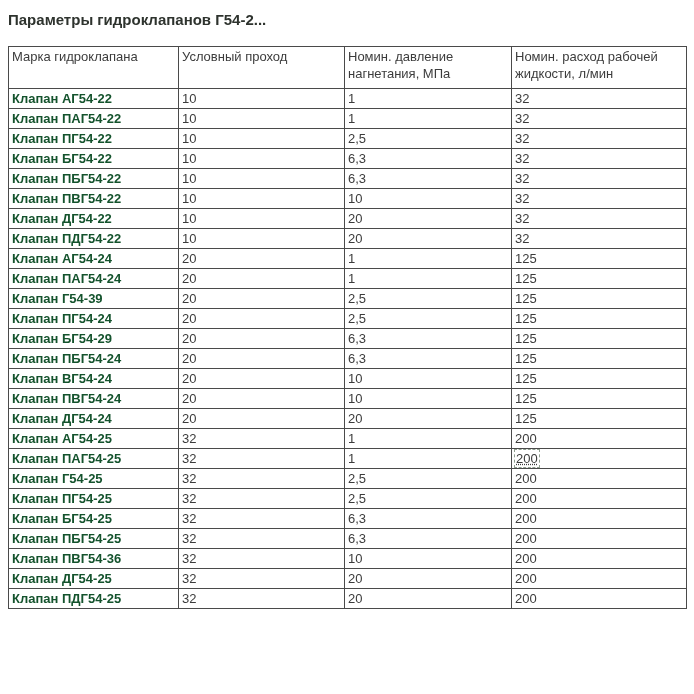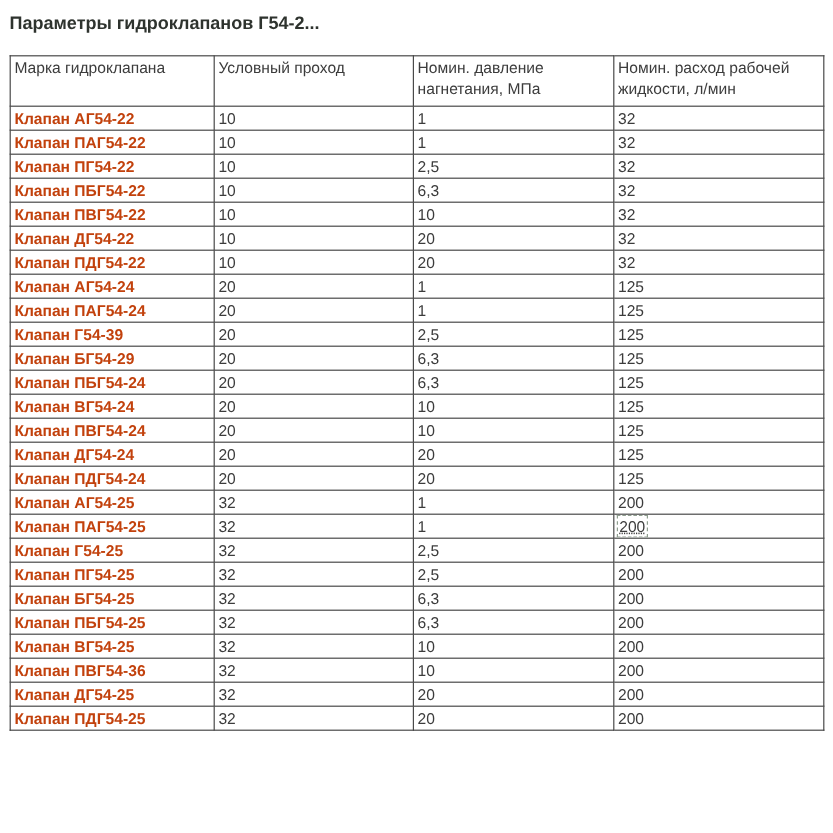--- a/index.html
+++ b/index.html
@@ -46,21 +46,21 @@
   }
   table.params th {
     font-weight: normal;
     height: 40px;
   }
   table.params td {
     height: 18px;
   }
   table.params td.valve-name {
     font-weight: bold;
-    color: #c2410c;
+    color: #14532d;
   }
   .selected-value {
     display: inline-block;
     text-decoration: underline;
     text-decoration-style: dotted;
     outline: 1px dashed #8f9e8f;
     outline-offset: 0px;
     padding: 0 1px;
   }
 </style>
@@ -98,20 +98,26 @@
           <td>1</td>
           <td>32</td>
         </tr>
         <tr>
           <td class="valve-name">Клапан ПГ54-22</td>
           <td>10</td>
           <td>2,5</td>
           <td>32</td>
         </tr>
         <tr>
+          <td class="valve-name">Клапан БГ54-22</td>
+          <td>10</td>
+          <td>6,3</td>
+          <td>32</td>
+        </tr>
+        <tr>
           <td class="valve-name">Клапан ПБГ54-22</td>
           <td>10</td>
           <td>6,3</td>
           <td>32</td>
         </tr>
         <tr>
           <td class="valve-name">Клапан ПВГ54-22</td>
           <td>10</td>
           <td>10</td>
           <td>32</td>
@@ -140,20 +146,26 @@
           <td>1</td>
           <td>125</td>
         </tr>
         <tr>
           <td class="valve-name">Клапан Г54-39</td>
           <td>20</td>
           <td>2,5</td>
           <td>125</td>
         </tr>
         <tr>
+          <td class="valve-name">Клапан ПГ54-24</td>
+          <td>20</td>
+          <td>2,5</td>
+          <td>125</td>
+        </tr>
+        <tr>
           <td class="valve-name">Клапан БГ54-29</td>
           <td>20</td>
           <td>6,3</td>
           <td>125</td>
         </tr>
         <tr>
           <td class="valve-name">Клапан ПБГ54-24</td>
           <td>20</td>
           <td>6,3</td>
           <td>125</td>
@@ -170,26 +182,20 @@
           <td>10</td>
           <td>125</td>
         </tr>
         <tr>
           <td class="valve-name">Клапан ДГ54-24</td>
           <td>20</td>
           <td>20</td>
           <td>125</td>
         </tr>
         <tr>
-          <td class="valve-name">Клапан ПДГ54-24</td>
-          <td>20</td>
-          <td>20</td>
-          <td>125</td>
-        </tr>
-        <tr>
           <td class="valve-name">Клапан АГ54-25</td>
           <td>32</td>
           <td>1</td>
           <td>200</td>
         </tr>
         <tr>
           <td class="valve-name">Клапан ПАГ54-25</td>
           <td>32</td>
           <td>1</td>
           <td><span class="selected-value">200</span></td>
@@ -209,26 +215,20 @@
         <tr>
           <td class="valve-name">Клапан БГ54-25</td>
           <td>32</td>
           <td>6,3</td>
           <td>200</td>
         </tr>
         <tr>
           <td class="valve-name">Клапан ПБГ54-25</td>
           <td>32</td>
           <td>6,3</td>
-          <td>200</td>
-        </tr>
-        <tr>
-          <td class="valve-name">Клапан ВГ54-25</td>
-          <td>32</td>
-          <td>10</td>
           <td>200</td>
         </tr>
         <tr>
           <td class="valve-name">Клапан ПВГ54-36</td>
           <td>32</td>
           <td>10</td>
           <td>200</td>
         </tr>
         <tr>
           <td class="valve-name">Клапан ДГ54-25</td>

